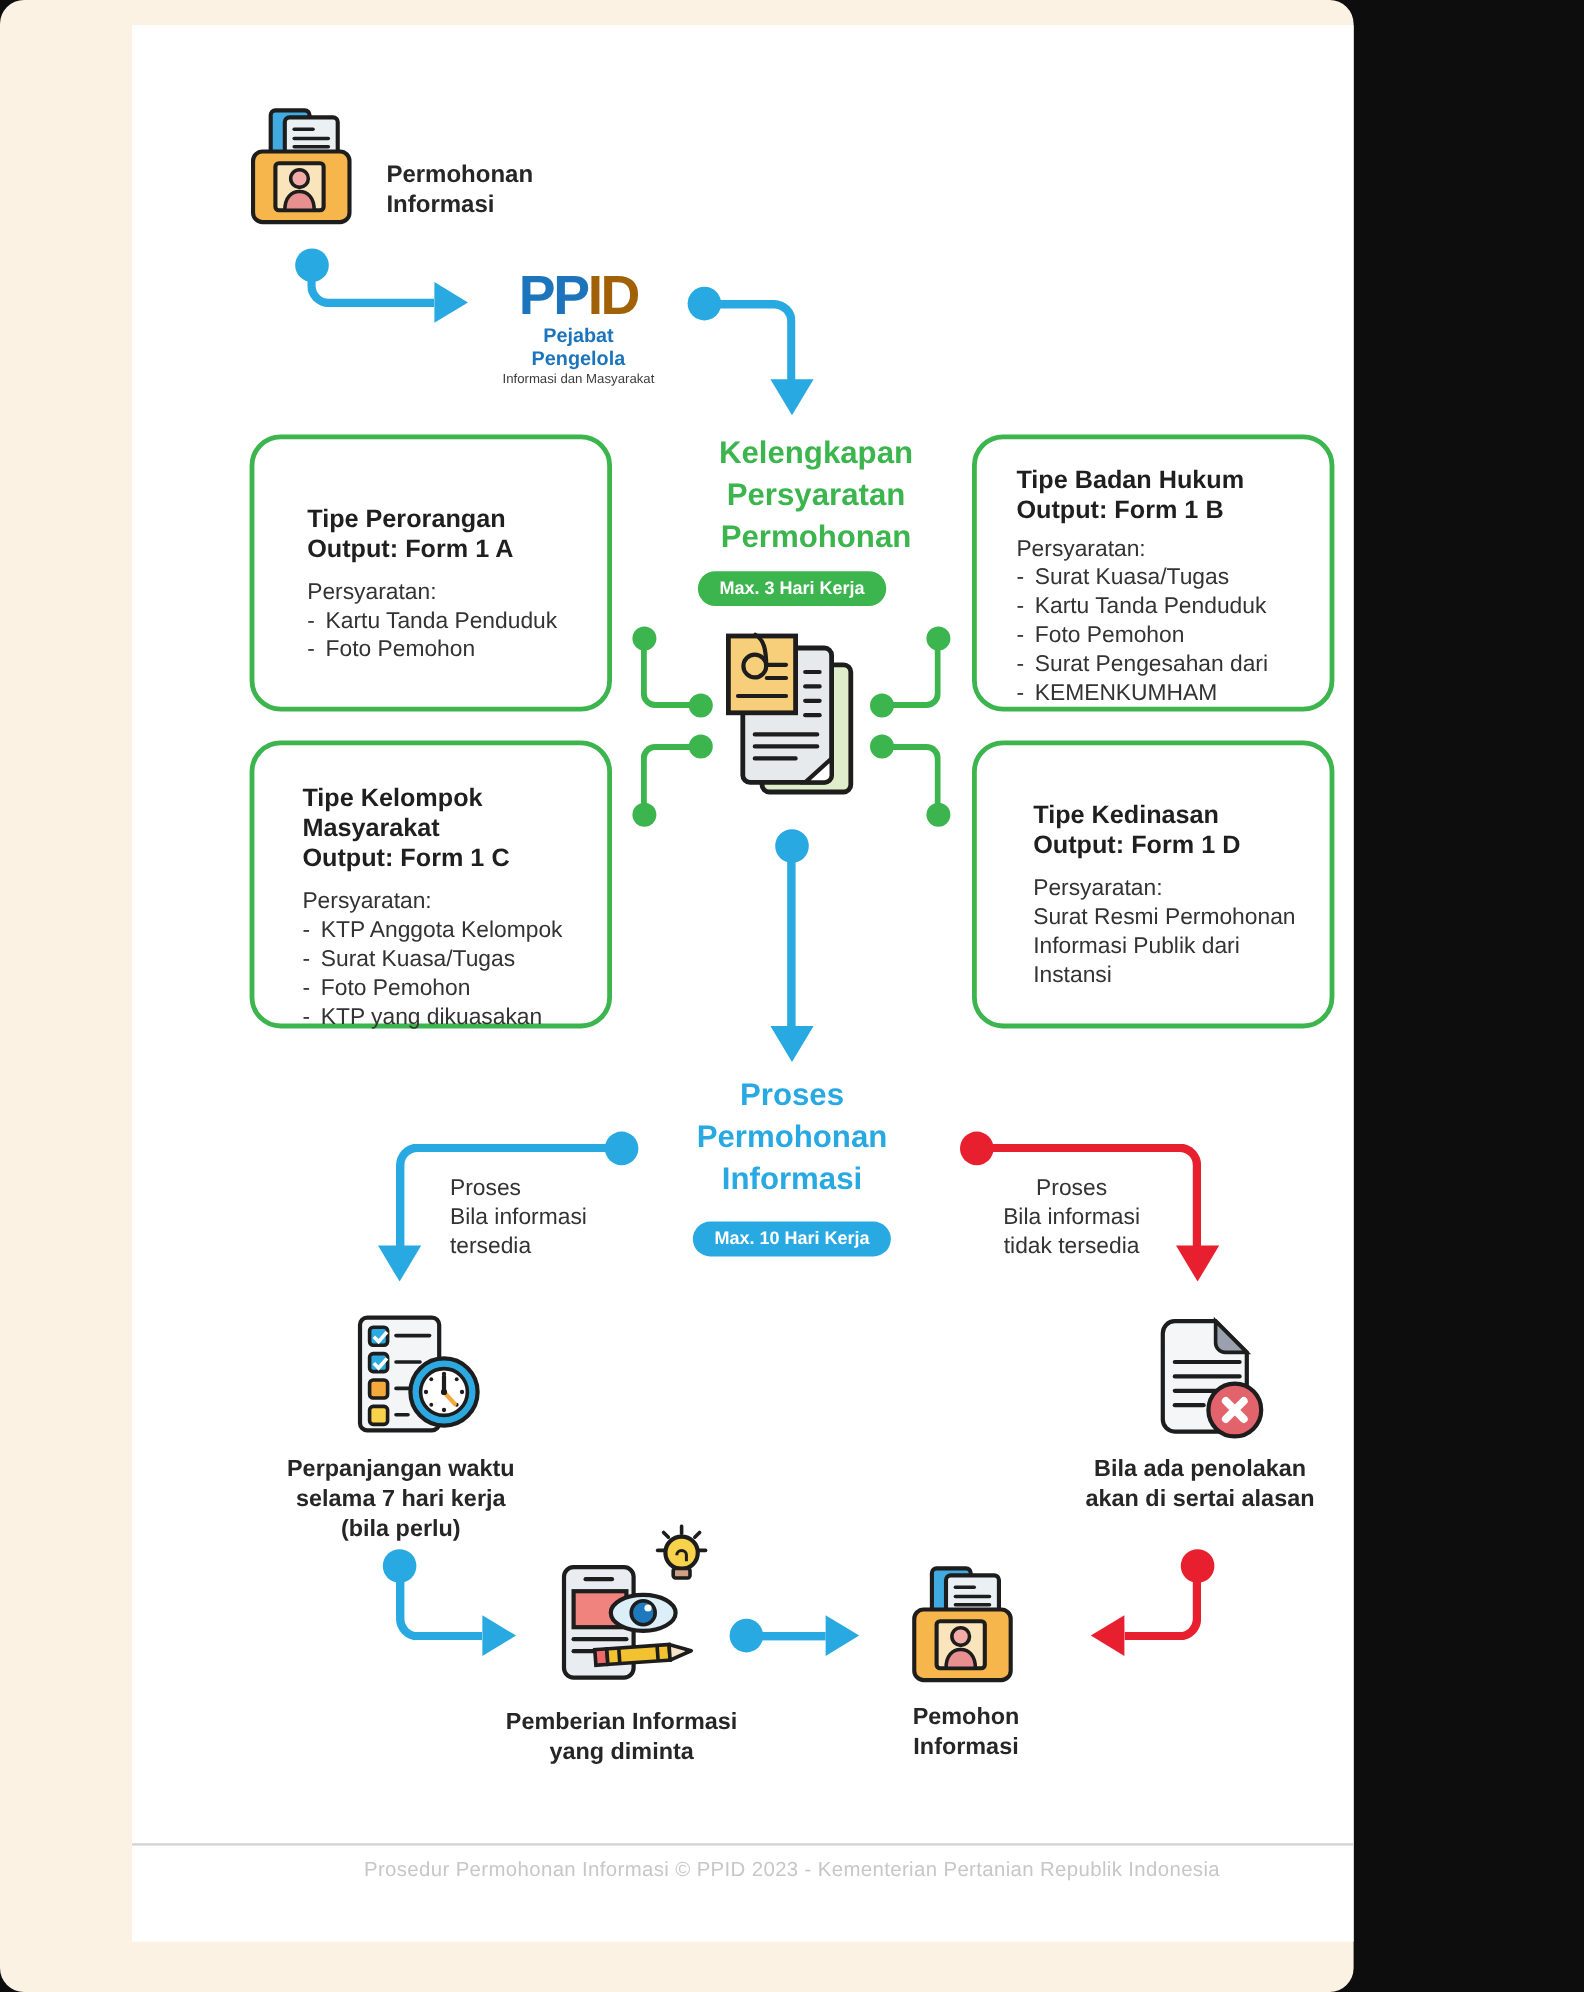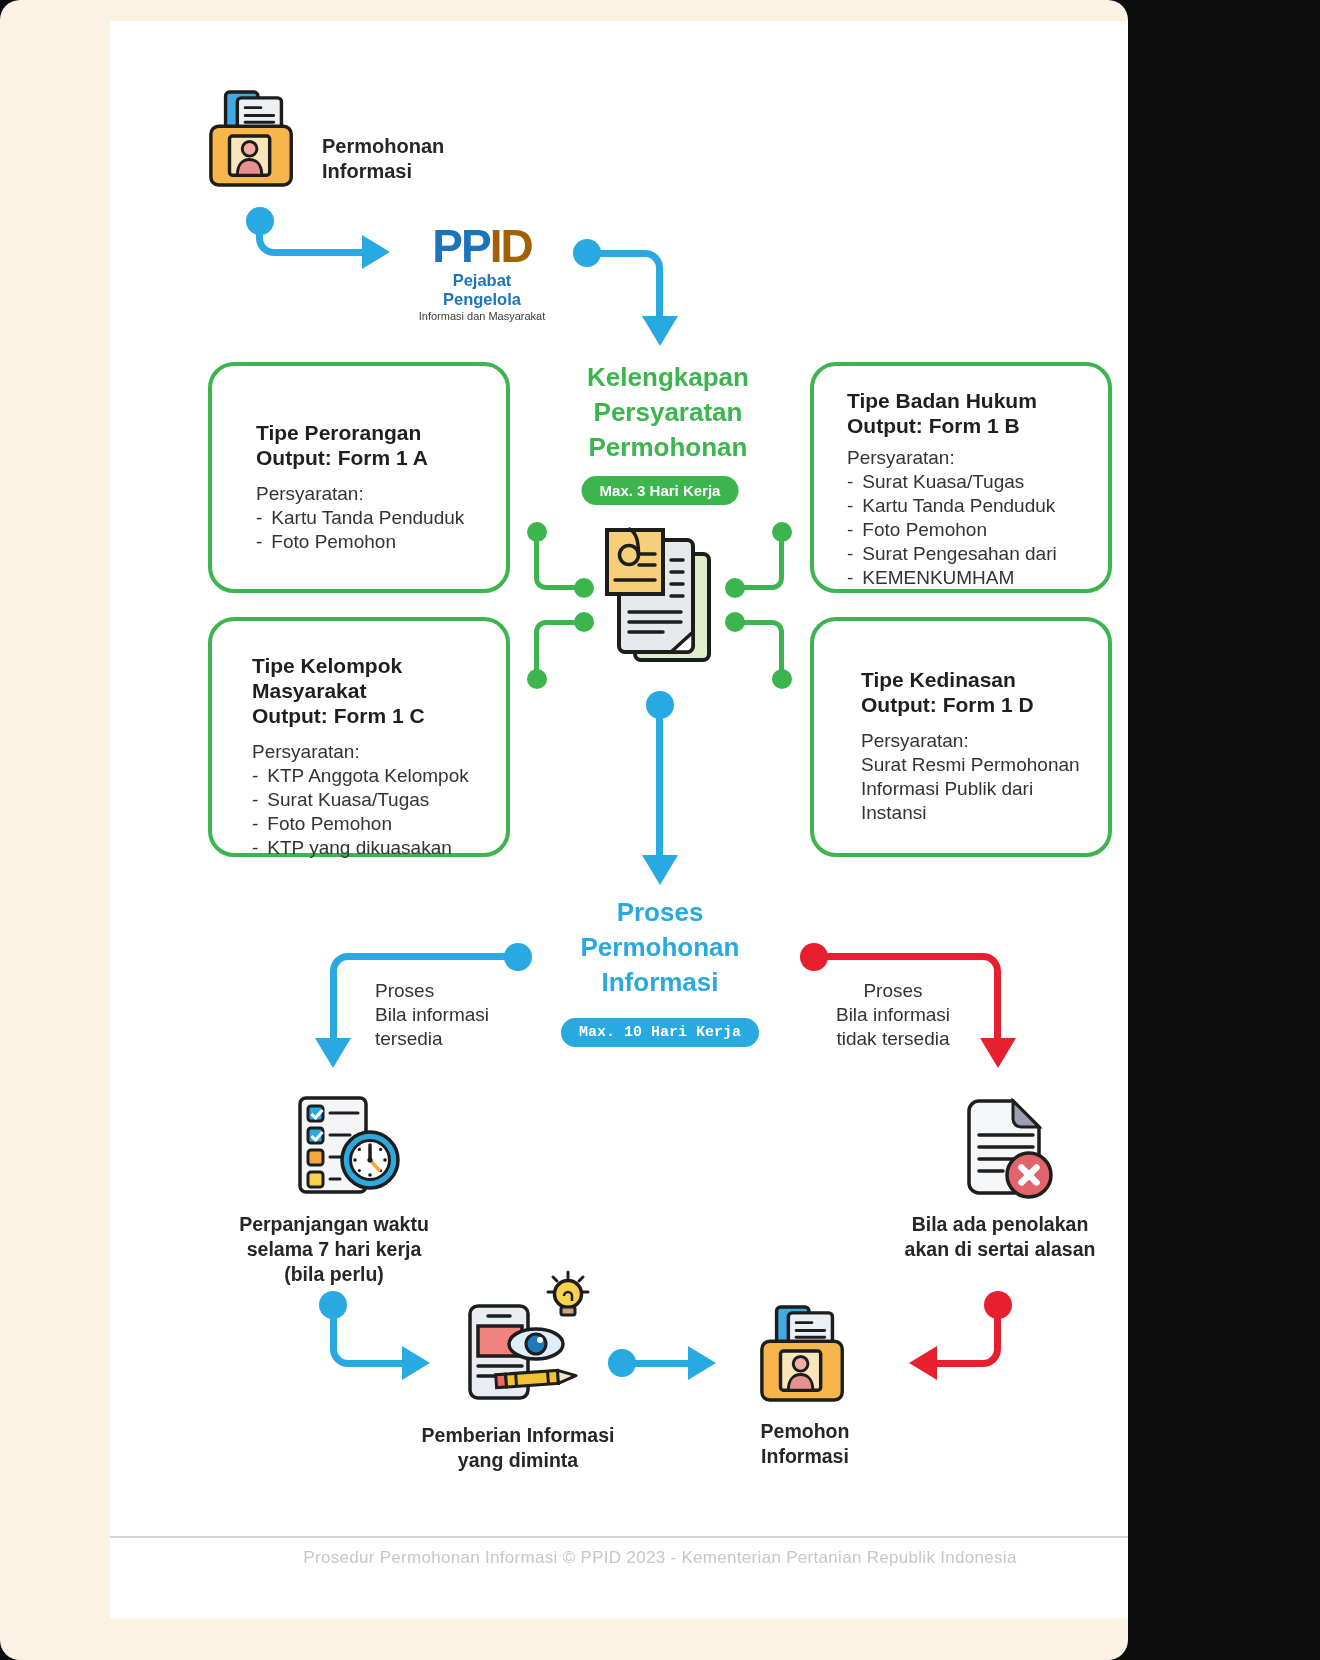--- a/index.html
+++ b/index.html
@@ -39,21 +39,21 @@
   
   .lbl-bold{font-size:20px;line-height:25px;font-weight:700;color:var(--ink);}
   .icon-label{font-size:19.5px;line-height:25px;font-weight:700;color:var(--ink);text-align:center;}
   .branch-label{font-size:19px;line-height:24px;font-weight:500;color:#333;}
   .stage-title{width:320px;text-align:center;font-size:26px;line-height:35px;font-weight:800;}
   .stage-title.green{color:var(--green);}
   .stage-title.blue{color:var(--blue);}
   .pill{position:absolute;transform:translateX(-50%);color:#fff;font-size:15px;font-weight:700;
     padding:6px 18px;border-radius:18px;white-space:nowrap;}
   .pill.green{background:var(--green);}
-  .pill.blue{background:var(--blue);font-family:Liberation Mono, monospace;}
+  .pill.blue{background:var(--blue);}
   .tipe-box{position:absolute;width:302px;background:#fff;border:4px solid var(--green);
     border-radius:26px;box-sizing:border-box;}
   .box-title{font-size:21px;line-height:25px;font-weight:800;color:#1f1f1f;max-width:215px;}
   .req-label{margin-top:12px;font-size:19px;line-height:24px;font-weight:500;color:#333;}
   .req-list{margin:0;padding:0;list-style:none;font-size:19px;line-height:24px;font-weight:500;color:#333;}
   .req-list li{display:flex;}
   .req-list li::before{content:"-";margin-right:9px;flex:none;}
   .note-line{font-size:19px;line-height:24px;font-weight:500;color:#333;}
   
   .ppid{position:absolute;left:416px;top:222px;width:132px;text-align:center;}
@@ -100,21 +100,21 @@
   <div class="ppid">
     <div class="ppid-word"><span class="pp">PP</span><span class="id">ID</span></div>
     <div class="ppid-t1">Pejabat Pengelola</div>
     <div class="ppid-t2">Informasi dan Masyarakat</div>
   </div>
 
   <div class="dot b" style="left:573px;top:239px"></div>
   <div class="el el-tr" style="left:587px;top:250px;width:76px;height:68px"></div>
   <div class="arr down" style="left:642px;top:316px"></div>
 
-  <div class="abs stage-title green" style="left:508px;top:360px">
+  <div class="abs stage-title green" style="left:520px;top:360px">
     <div>Kelengkapan</div>
     <div>Persyaratan</div>
     <div>Permohonan</div>
   </div>
   <div class="pill green" style="left:660px;top:476px">Max. 3 Hari Kerja</div>
 
   <div class="tipe-box" style="left:208px;top:362px;height:231px;padding:54px 16px 0 44px">
     <div class="box-title">Tipe Perorangan</div>
     <div class="box-title">Output: Form 1 A</div>
     <div class="req-label">Persyaratan:</div>

